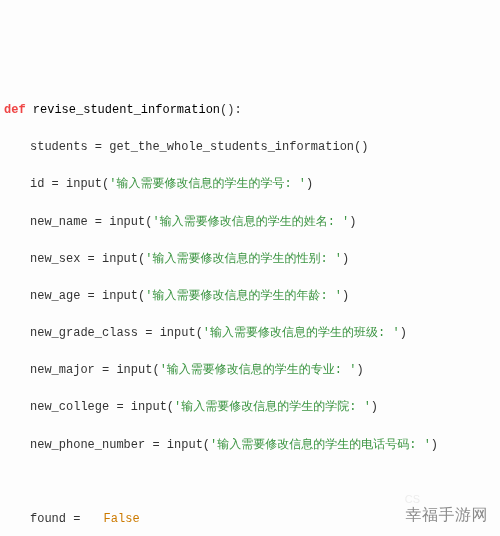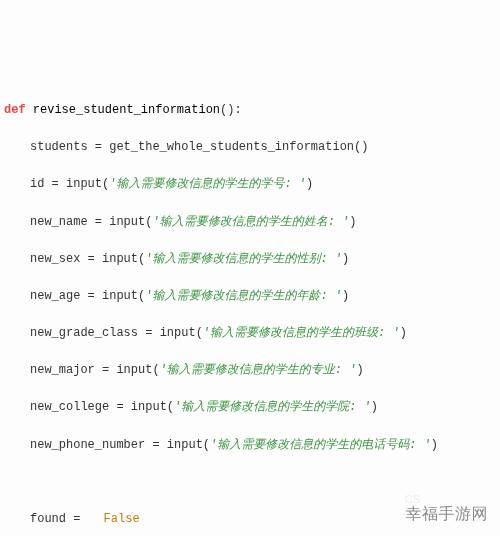--- a/index.html
+++ b/index.html
@@ -11,29 +11,29 @@
       color: #333;
       padding: 8px 4px;
       width: 500px;
       height: 536px;
       position: relative;
       white-space: pre;
       overflow: hidden;
     }
     .kw { color: #ef4444; font-weight: 600; }
     .fn { color: black; }
-    .str { color: #3a9440; font-style: italic; }
+    .str { color: #3a9440; }
     .cst { color: #cc7a00; padding-left: 16px; }
     .line { display: block; }
     .t1 { padding-left: 26px; }
     .watermark {
       position: absolute;
       right: 12px;
       bottom: 8px;
-      font-family: Liberation Mono, monospace;
+      font-family: Liberation Sans, sans-serif;
       font-size: 16px;
       color: #777;
       opacity: 0.85;
       letter-spacing: 0.5px;
     }
     .watermark-faint {
       position: absolute;
       right: 80px;
       bottom: 28px;
       font-family: sans-serif;

